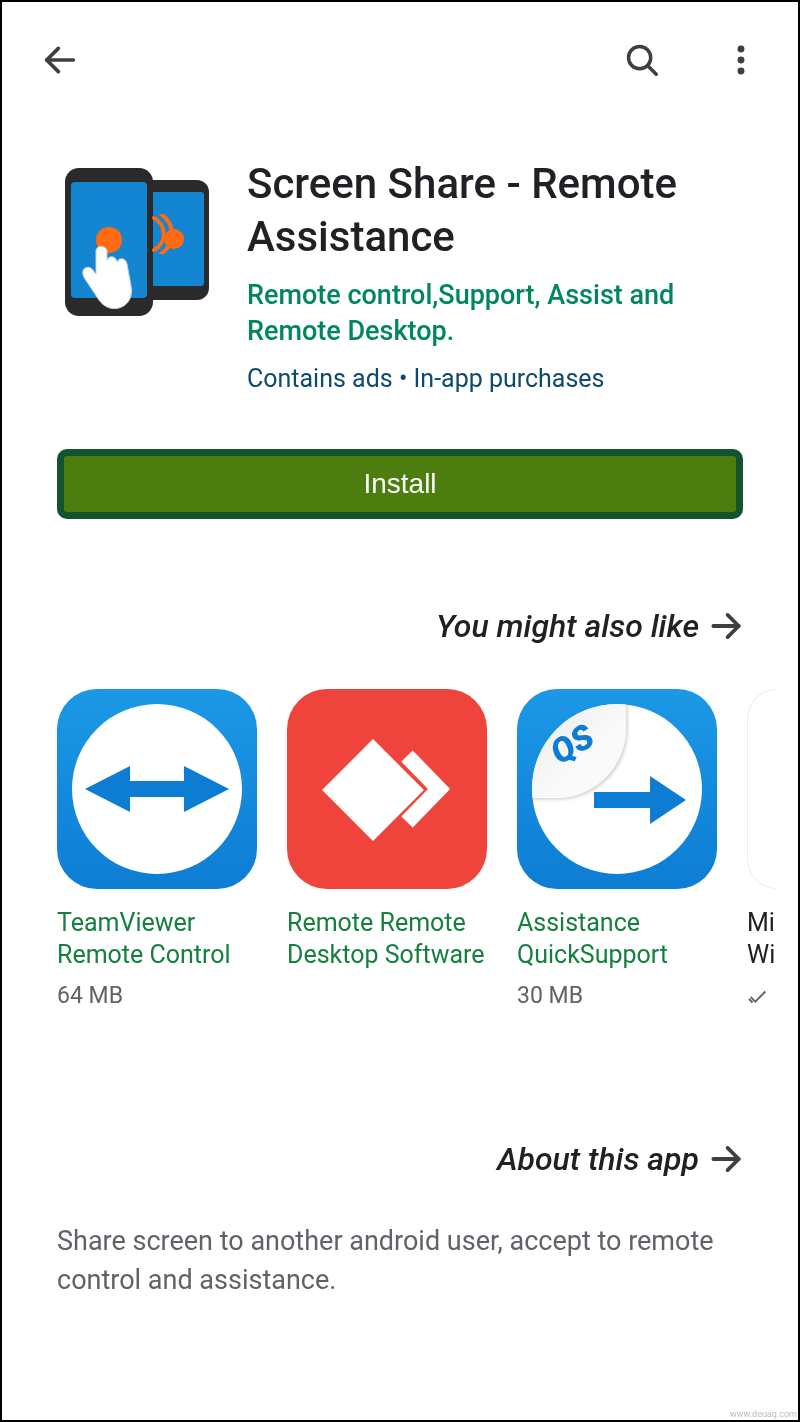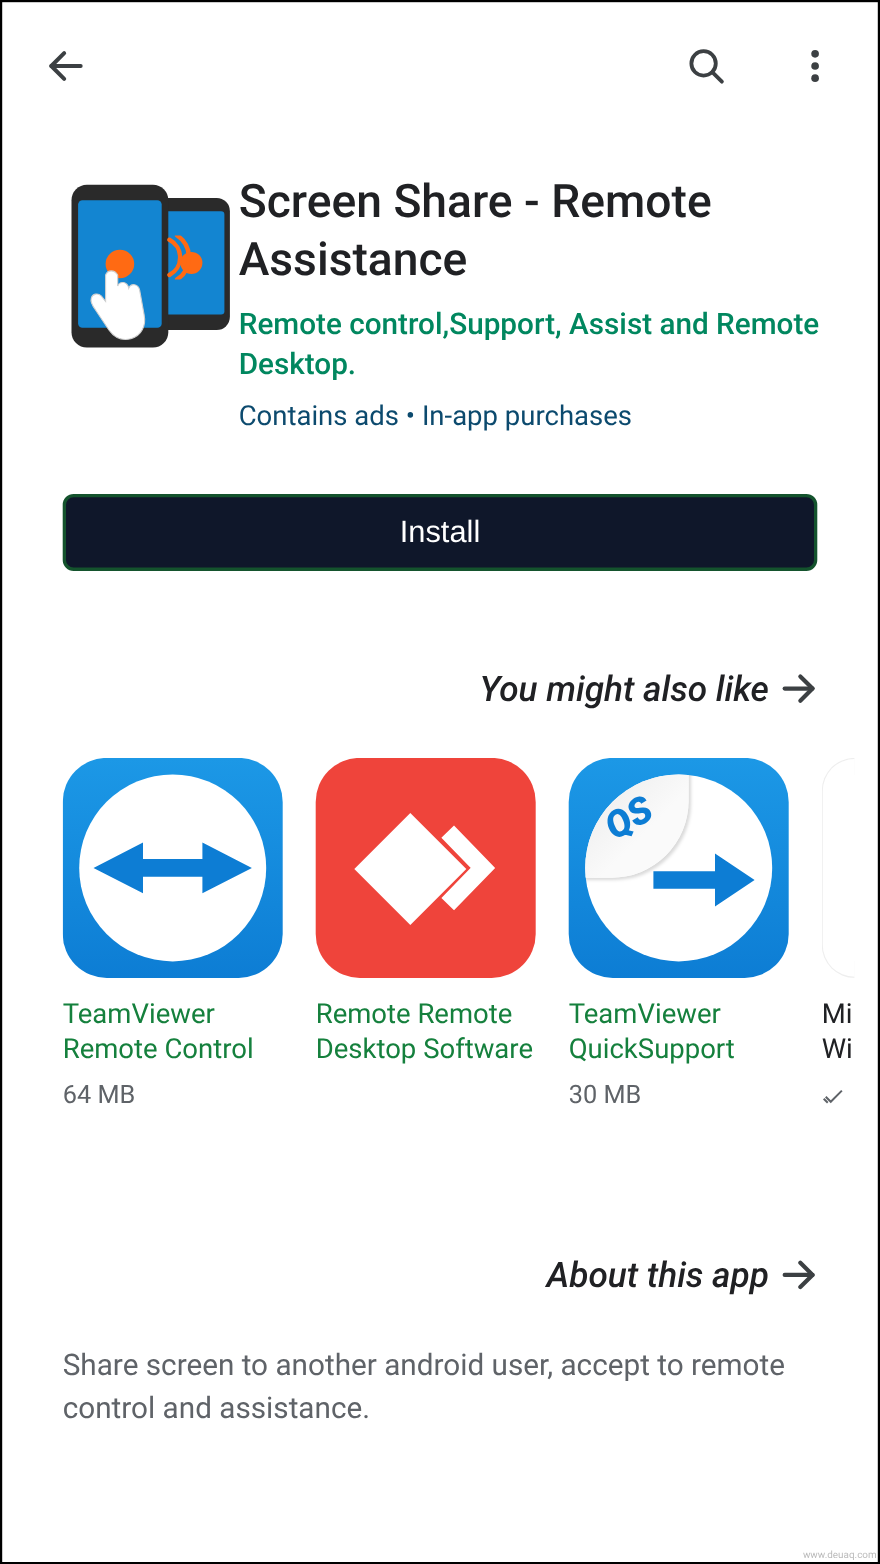--- a/index.html
+++ b/index.html
@@ -37,20 +37,21 @@
       cursor: pointer;
       padding: 8px;
       color: #3c4043;
       display: flex;
       align-items: center;
       justify-content: center;
     }
     .app-header {
       display: flex;
       padding: 60px 40px 20px 55px;
+      gap: 30px;
     }
     .app-icon-container {
       width: 160px;
       height: 160px;
       border-radius: 28px;
       flex-shrink: 0;
       background: #fff;
       display: flex;
       align-items: center;
       justify-content: center;
@@ -128,22 +129,22 @@
     .app-meta {
       font-size: 25px;
       color: #0c4a6e;
     }
     .install-btn-wrapper {
       padding: 36px 55px 20px;
     }
     .install-btn {
       width: 100%;
       height: 70px;
-      background: #0f172a;
-      border: 3px solid #14532d;
+      background: #4d7c0f;
+      border: 7px solid #14532d;
       color: #fff;
       font-size: 28px;
       font-weight: 500;
       border-radius: 10px;
       cursor: pointer;
     }
     .section {
       padding: 60px 0 0 55px;
     }
     .section-heading-row {
@@ -377,21 +378,21 @@
     <div class="app-card">
       <div class="app-card-icon qs-icon">
         <div class="qs-circle">
           <div class="qs-fold"></div>
           <div class="qs-text">QS</div>
           <svg class="qs-arrow" width="100" height="60" viewBox="0 0 100 60">
             <polygon points="4,22 60,22 60,6 96,30 60,54 60,38 4,38" fill="#0d7dd4"></polygon>
           </svg>
         </div>
       </div>
-      <div class="app-card-name">TeamViewer QuickSupport</div>
+      <div class="app-card-name">Assistance QuickSupport</div>
       <div class="app-card-size">30 MB</div>
     </div>
 
     <div class="partial-card">
       <div class="app-card-icon"></div>
       <div class="partial-text">
         <span>Mi</span><br>
         <span>Wi</span>
       </div>
       <div style="margin-top:14px;">

